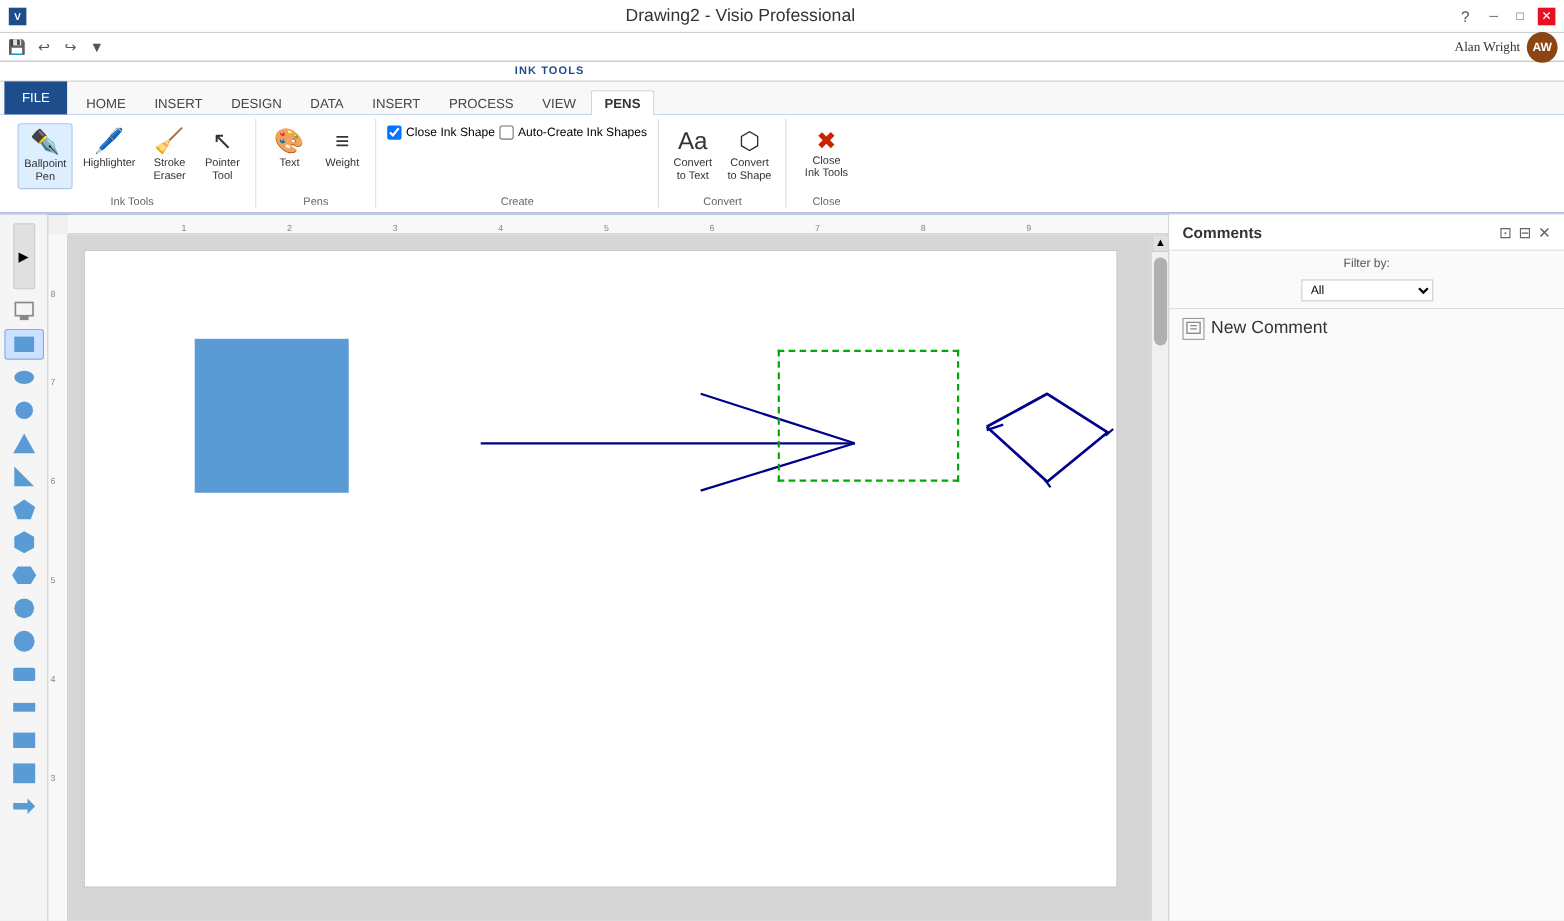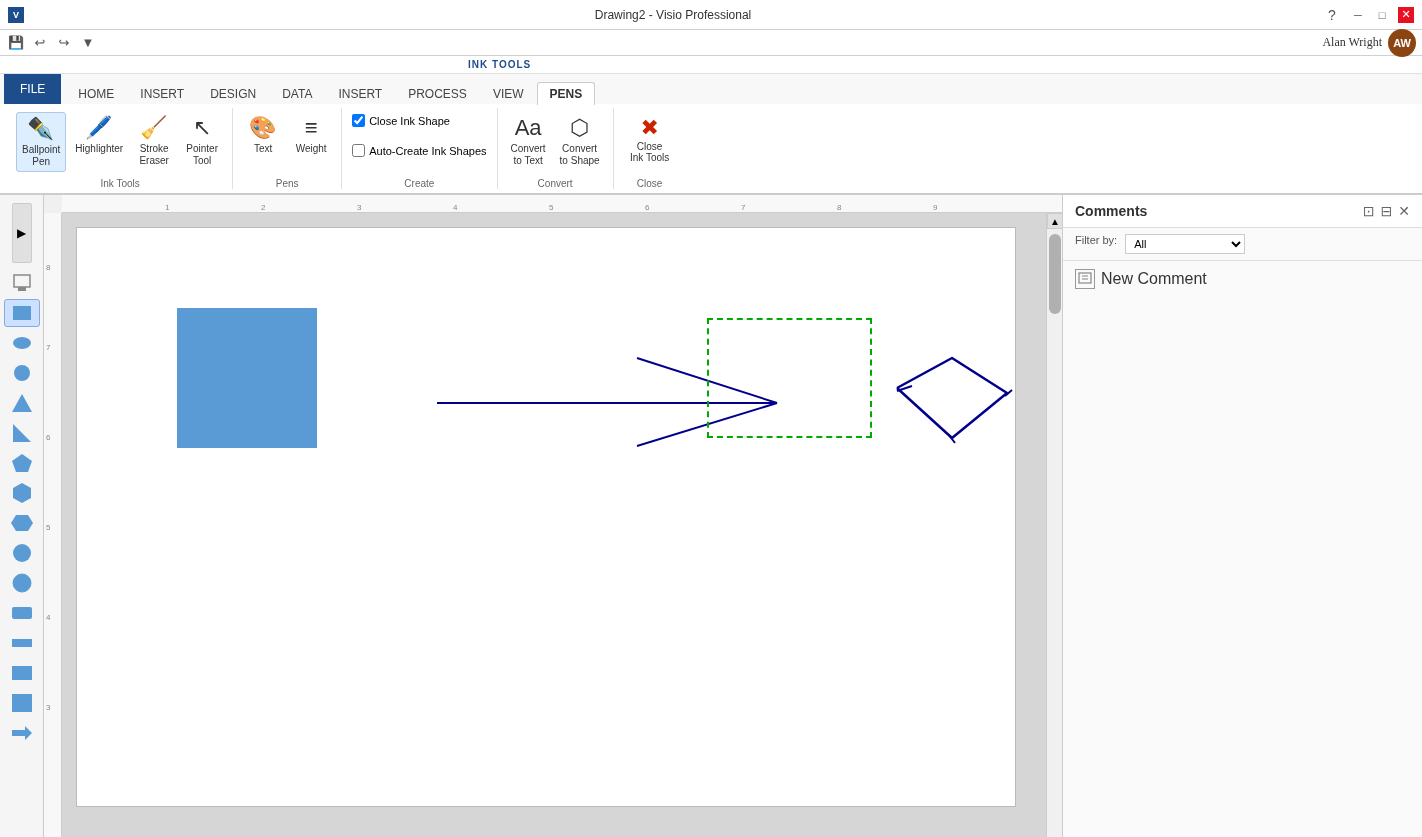--- a/index.html
+++ b/index.html
@@ -5,21 +5,21 @@
     * { box-sizing: border-box; margin: 0; padding: 0; }
     body { font-family: 'Segoe UI', Arial, sans-serif; font-size: 12px; background: #f0f0f0; overflow: hidden; width: 1422px; height: 837px; }
 
     
     #title-bar {
       display: flex; align-items: center; justify-content: space-between;
       background: #fff; height: 30px; padding: 0 8px;
       border-bottom: 1px solid #d0d0d0;
     }
     .title-bar-left { display: flex; align-items: center; gap: 6px; }
-    .title-bar-center { font-size: 12px; color: #333; flex: 1; text-align: center; }
+    .title-bar-center { font-size: 16px; color: #333; flex: 1; text-align: center; }
     .title-bar-right { display: flex; align-items: center; gap: 8px; }
     .win-btn { width: 16px; height: 16px; display: flex; align-items: center; justify-content: center; font-size: 11px; cursor: pointer; color: #555; }
     .win-btn.close { color: #fff; background: #e81123; border-radius: 0; }
     .app-icon { width: 16px; height: 16px; background: #1e4d8c; display: flex; align-items: center; justify-content: center; color: white; font-size: 9px; font-weight: bold; }
 
     
     #quick-access {
       display: flex; align-items: center; gap: 4px;
       background: #fff; height: 26px; padding: 0 6px;
       border-bottom: 1px solid #d0d0d0;
@@ -53,21 +53,21 @@
     .ribbon-btn .btn-label { font-size: 10px; line-height: 1.2; margin-top: 2px; white-space: nowrap; }
 
     .ribbon-close-btn {
       display: flex; flex-direction: column; align-items: center;
       cursor: pointer; padding: 3px 8px; border-radius: 3px; min-width: 56px;
       font-size: 10px; color: #333; text-align: center;
     }
     .ribbon-close-btn .btn-icon { font-size: 22px; color: #cc2200; }
 
     
-    .ribbon-check-group { display: flex; flex-direction: column; gap: 13px; justify-content: center; }
+    .ribbon-check-group { display: flex; flex-direction: row; gap: 0; justify-content: center; }
     .ribbon-check-item { display: flex; align-items: center; gap: 4px; cursor: pointer; font-size: 11px; white-space: nowrap; padding: 2px; }
     .ribbon-check-item input { margin: 0; }
 
     
     #main-layout { display: flex; height: calc(837px - 160px); }
 
     
     #shape-panel {
       width: 44px; background: #f5f5f5; border-right: 1px solid #ccc;
       display: flex; flex-direction: column; align-items: center;
@@ -95,21 +95,21 @@
       width: 360px; background: #fafafa; border-left: 1px solid #ccc;
       display: flex; flex-direction: column;
     }
     .comments-header {
       display: flex; align-items: center; justify-content: space-between;
       padding: 8px 12px; border-bottom: 1px solid #ddd; background: #fff;
     }
     .comments-title { font-size: 14px; font-weight: 600; color: #333; }
     .comments-header-btns { display: flex; align-items: center; gap: 6px; }
     .comments-header-btn { font-size: 14px; cursor: pointer; color: #666; }
-    .filter-row { display: flex; gap: 8px; padding: 6px 12px; border-bottom: 1px solid #ddd; }
+    .filter-row { display: flex; align-items: center; gap: 8px; padding: 6px 12px; border-bottom: 1px solid #ddd; flex-direction: column; }
     .filter-label { font-size: 11px; color: #555; }
     .filter-select { font-size: 11px; border: 1px solid #ccc; padding: 2px 4px; background: white; width: 120px; }
     .new-comment-row { display: flex; align-items: center; gap: 6px; padding: 8px 12px; cursor: pointer; }
     .new-comment-icon { width: 20px; height: 20px; border: 1px solid #999; display: flex; align-items: center; justify-content: center; font-size: 14px; color: #555; }
     .new-comment-label { font-size: 16px; color: #333; }
     .blue-rect { position: absolute; left: 100px; top: 80px; width: 140px; height: 140px; background: #5b9bd5; }
     .selection-box { position: absolute; left: 630px; top: 90px; width: 165px; height: 120px; border: 2px dashed #00aa00; }
 
     
     #v-scrollbar { width: 16px; background: #f0f0f0; border-left: 1px solid #ccc; display: flex; flex-direction: column; }

